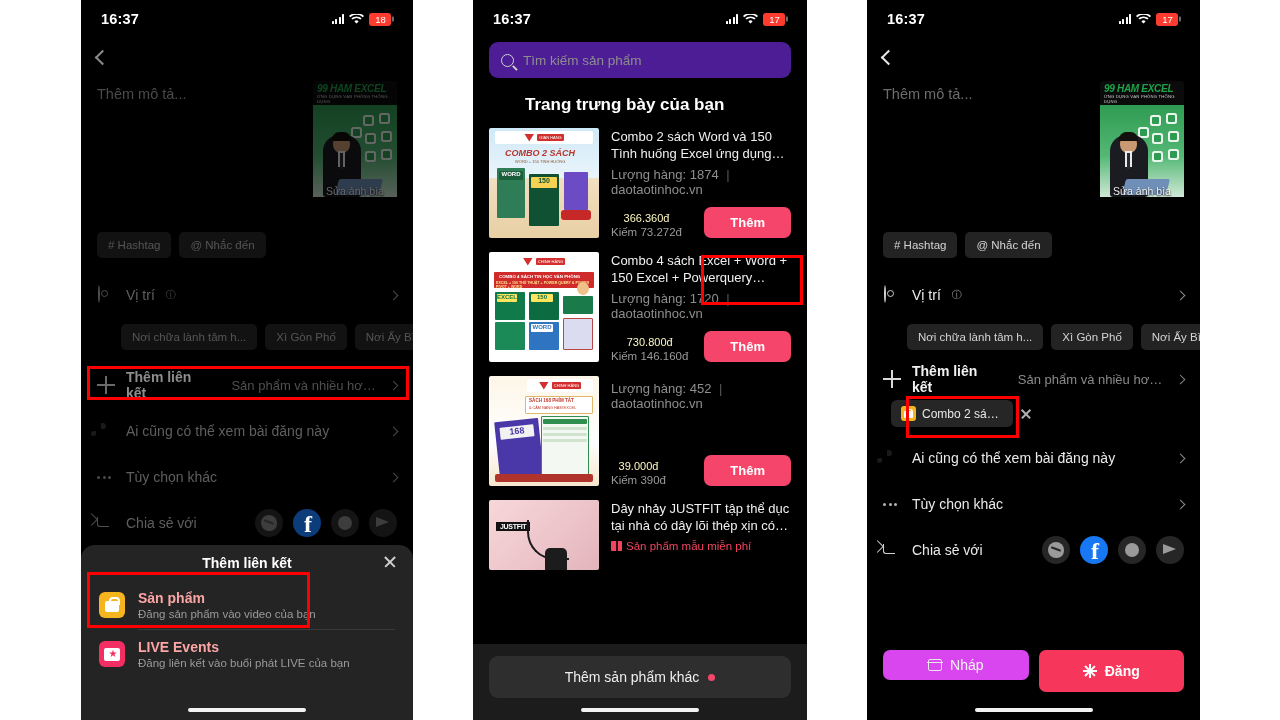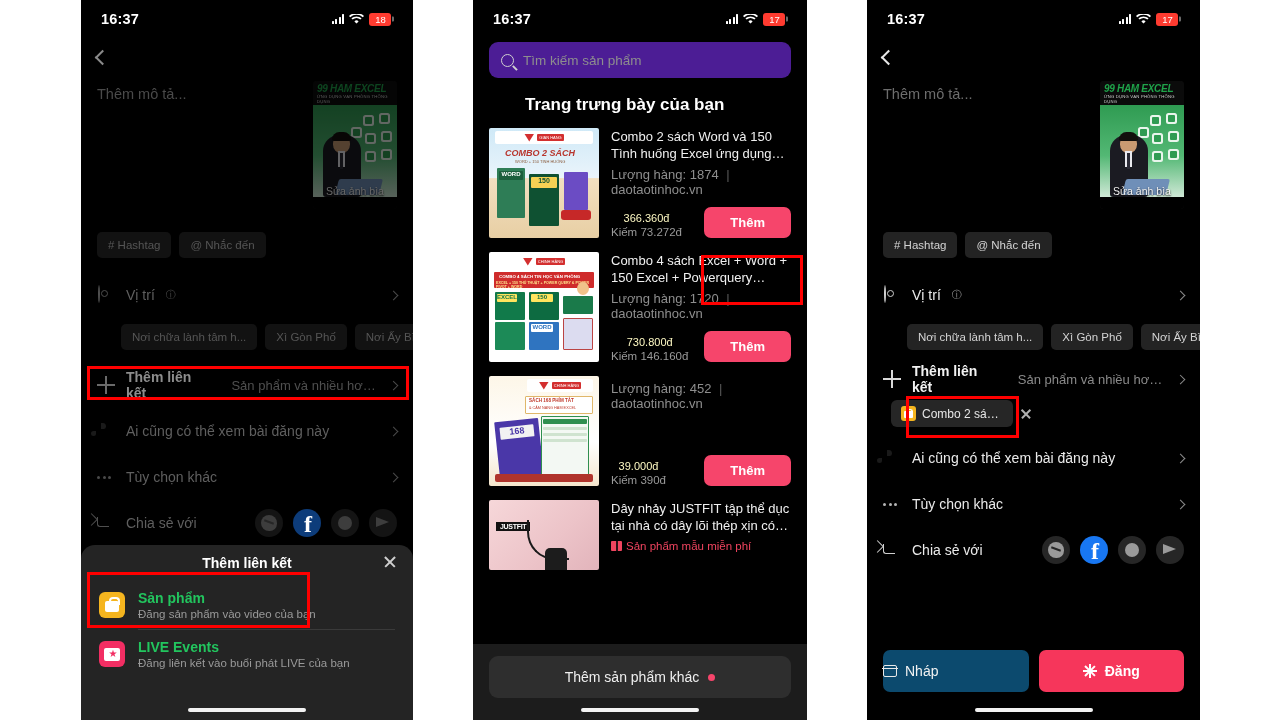--- a/index.html
+++ b/index.html
@@ -168,21 +168,21 @@
   .sq { width:26px;height:26px;border-radius:6px;flex:none;position:relative;}
   .sq.bag { background:#f5b51f; }
   .sq.bag::before{content:"";position:absolute;left:6px;top:9px;width:14px;height:11px;
     background:#fff;border-radius:2px;}
   .sq.bag::after{content:"";position:absolute;left:9.5px;top:5px;width:7px;height:6px;
     border:2px solid #fff;border-bottom:none;border-radius:4px 4px 0 0;}
   .sq.live { background:#f22e63; }
   .sq.live::before{content:"";position:absolute;left:5px;top:7px;width:16px;height:13px;
     background:#fff;border-radius:2px;}
   .sq.live::after{content:"★";position:absolute;left:9.5px;top:7px;font-size:10px;color:#f22e63;}
-  .si-t { font-size:14px; font-weight:bold; color:#22c55e; }
+  .si-t { font-size:14px; font-weight:bold; color:#fca5a5; }
   .si-s { font-size:11.5px; color:#9a9a9a; margin-top:2px; }
   .divider { height:1px; background:#3a3a3a; margin:0 18px 0 57px; }
 
   .homebar { position:absolute; bottom:8px; left:50%; transform:translateX(-50%);
     width:118px; height:4.5px; border-radius:3px; background:#f2f2f2; z-index:30;}
 
   
   .p2-hdr { height:48px; display:flex; align-items:center; padding:0 16px; position:relative;}
   .p2-titles { flex:1; text-align:center; }
   .p2-t1 { font-size:14.5px; font-weight:bold; color:#fff; }
@@ -235,22 +235,22 @@
     font-size:7px; font-weight:bold; padding:1px 4px; letter-spacing:-.3px;}
   .jwire{position:absolute;left:38px;top:20px;width:42px;height:40px;border:2px solid #1a1a1a;
     border-top:none;border-right:none;border-radius:0 0 0 28px;}
   .jrope{position:absolute;left:56px;top:48px;width:22px;height:36px;background:#1c1c1c;
     border-radius:5px;}
   .jrope::after{content:"";position:absolute;left:0;right:0;top:22px;height:3px;background:#d32f2f;}
 
   
   .p3-bottom { position:absolute; left:0; right:0; bottom:28px; display:flex; gap:10px;
     padding: 0 16px; }
-  .btn-draft { flex:1; height:42px; background:#0c4a6e; border-radius:7px;
-    display:flex; align-items:center; gap:8px;
+  .btn-draft { flex:1; height:30px; background:#d946ef; border-radius:7px;
+    display:flex; align-items:center; justify-content:center; gap:8px;
     font-size:14px; color:#f2f2f2; }
   .btn-post { flex:1; height:42px; background:#f6365b; border-radius:7px;
     display:flex; align-items:center; justify-content:center; gap:8px;
     font-size:14px; font-weight:bold; color:#fff; }
   .archive { width:14px;height:12px;border:1.6px solid #e8e8e8;border-radius:2px;position:relative;}
   .archive::before{content:"";position:absolute;left:-1.6px;right:-1.6px;top:1.5px;height:1.6px;
     background:#e8e8e8;}
   .spark { width:14px;height:14px;position:relative; }
   .spark::before,.spark::after{content:"";position:absolute;background:#fff;}
   .spark::before{left:6px;top:0;width:1.8px;height:14px;}

